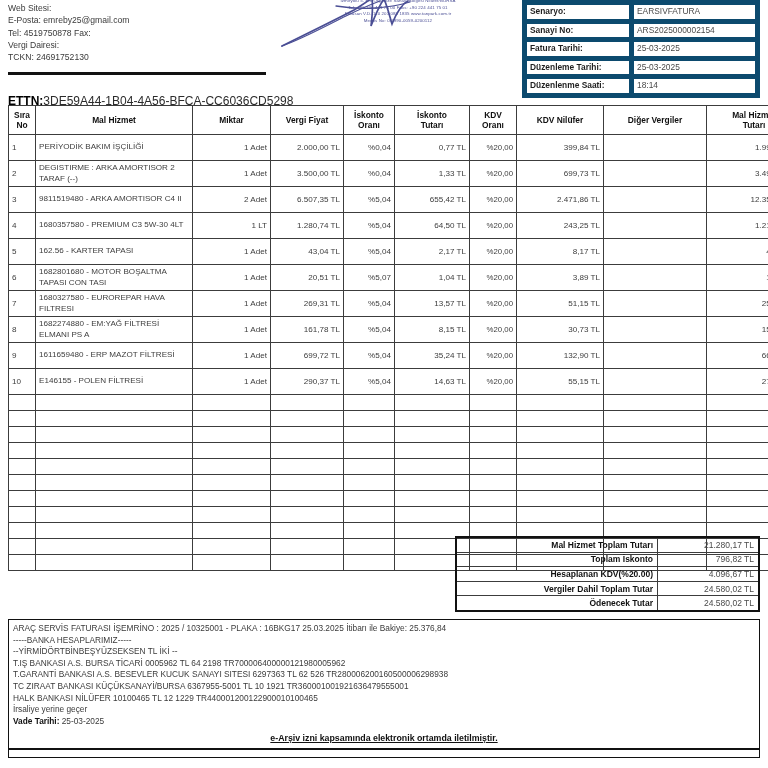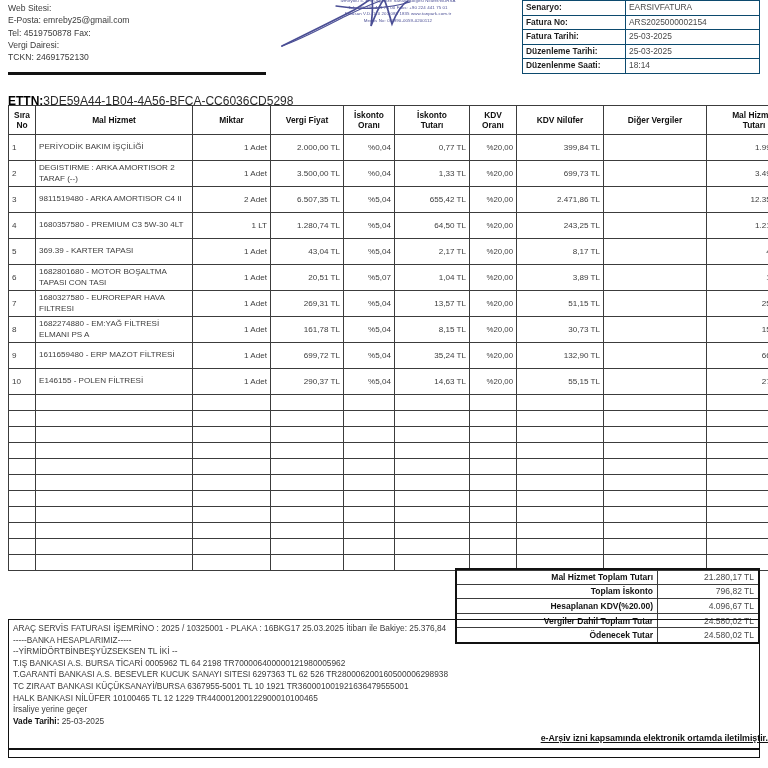--- a/index.html
+++ b/index.html
@@ -61,21 +61,21 @@
   
   .meta-table {
     position: absolute;
     right: 8px;
     top: 0px;
     width: 238px;
     border-collapse: collapse;
     font-size: 8.4px;
   }
   .meta-table td {
-    border: 1px solid #0c4a6e;
+    border: 5px solid #0c4a6e;
     padding: 1px 3px;
     line-height: 11.6px;
     height: 11.6px;
     color: #4a4a4a;
   }
   .meta-table td.k {
     font-weight: bold;
     color: #1f1f1f;
     width: 96px;
     white-space: nowrap;
@@ -135,21 +135,21 @@
   .c-isktut { width: 70px;  text-align: right; }
   .c-kdvor  { width: 42px;  text-align: right; font-size: 7.8px; vertical-align: bottom; padding-bottom: 2px; }
   .c-kdvtut { width: 82px;  text-align: right; }
   .c-diger  { width: 98px;  text-align: right; }
   .c-toplam { width: 90px;  text-align: right; }
 
   
   .totals {
     position: absolute;
     right: 8px;
-    top: 568px;
+    top: 536px;
     width: 305px;
     border-collapse: collapse;
     font-size: 8.5px;
     border: 2px solid #111;
   }
   .totals td {
     border: 1px solid #3c3c3c;
     height: 13.6px;
     padding: 0 4px;
   }
@@ -181,21 +181,21 @@
     overflow: hidden;
   }
   .notes div { white-space: nowrap; }
   .notes .vade b { color: #111; }
 
   .footer-note {
     position: absolute;
     left: 0;
     top: 733px;
     width: 768px;
-    text-align: right;
+    text-align: center;
     font-size: 8.8px;
     font-weight: bold;
     color: #111;
   }
   .footer-note span { text-decoration: underline; }
   .footer-rule {
     position: absolute;
     left: 8px;
     top: 748px;
     width: 752px;
@@ -230,21 +230,21 @@
       </svg>
     </div>
 
     <table class="meta-table">
       <tbody>
         <tr>
           <td class="k">Senaryo:</td>
           <td>EARSIVFATURA</td>
         </tr>
         <tr>
-          <td class="k">Fatura No:</td>
+          <td class="k">Sanayi No:</td>
           <td>ARS2025000002154</td>
         </tr>
         <tr>
           <td class="k">Fatura Tarihi:</td>
           <td>25-03-2025</td>
         </tr>
         <tr>
           <td class="k">Düzenleme Tarihi:</td>
           <td>25-03-2025</td>
         </tr>
@@ -336,21 +336,21 @@
           <td class="c-birim">1.280,74 TL</td>
           <td class="c-iskor">%5,04</td>
           <td class="c-isktut">64,50 TL</td>
           <td class="c-kdvor">%20,00</td>
           <td class="c-kdvtut">243,25 TL</td>
           <td class="c-diger"></td>
           <td class="c-toplam">1.216,24 TL</td>
         </tr>
         <tr>
           <td class="c-sira">5</td>
-          <td class="c-mal">369.39 - KARTER TAPASI</td>
+          <td class="c-mal">162.56 - KARTER TAPASI</td>
           <td class="c-miktar">1 Adet</td>
           <td class="c-birim">43,04 TL</td>
           <td class="c-iskor">%5,04</td>
           <td class="c-isktut">2,17 TL</td>
           <td class="c-kdvor">%20,00</td>
           <td class="c-kdvtut">8,17 TL</td>
           <td class="c-diger"></td>
           <td class="c-toplam">40,87 TL</td>
         </tr>
         <tr>

